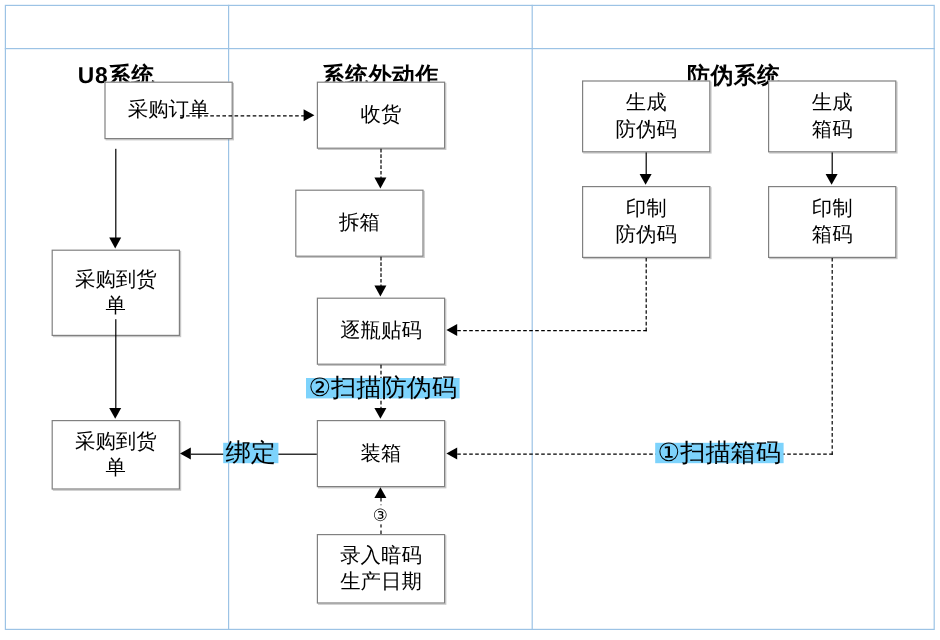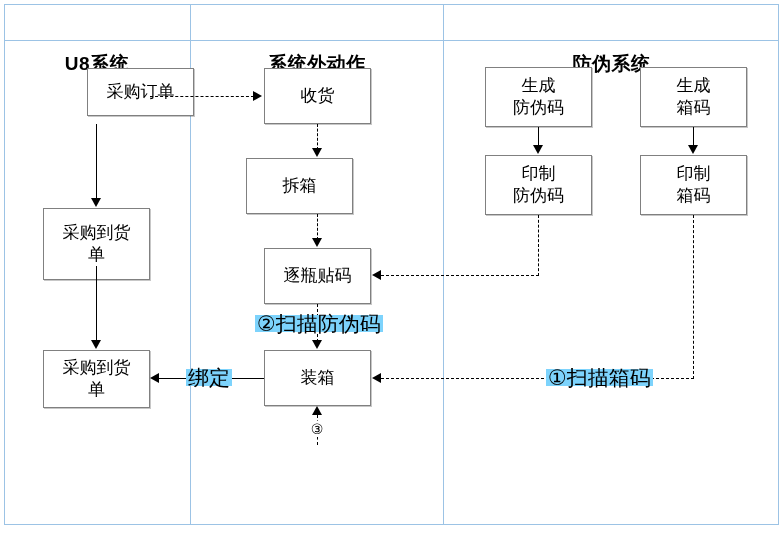--- a/index.html
+++ b/index.html
@@ -128,20 +128,22 @@
   <div class="node" style="left:43px; top:68px; width:107px; height:48px;margin-left:44px;">采购订单</div>
   <div class="node" style="left:43px; top:208px; width:107px; height:72px;">采购到货
 单</div>
   <div class="node" style="left:43px; top:350px; width:107px; height:58px;">采购到货
 单</div>
 
   <div class="node" style="left:264px; top:68px; width:107px; height:56px;">收货</div>
   <div class="node" style="left:246px; top:158px; width:107px; height:56px;">拆箱</div>
   <div class="node" style="left:264px; top:248px; width:107px; height:56px;">逐瓶贴码</div>
   <div class="node" style="left:264px; top:350px; width:107px; height:56px;text-align:right;">装箱</div>
+  <div class="node" style="left:264px; top:445px; width:107px; height:58px;">录入暗码
+生产日期</div>
 
   <div class="node" style="left:485px; top:67px; width:107px; height:60px;">生成
 防伪码</div>
   <div class="node" style="left:485px; top:155px; width:107px; height:60px;">印制
 防伪码</div>
   <div class="node" style="left:640px; top:67px; width:107px; height:60px;">生成
 箱码</div>
   <div class="node" style="left:640px; top:155px; width:107px; height:60px;">印制
 箱码</div>
 

